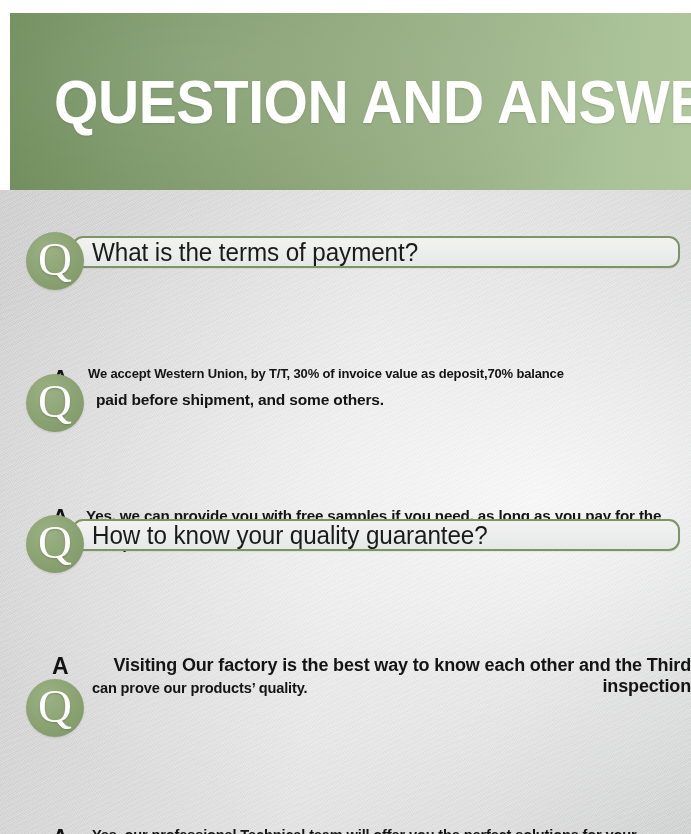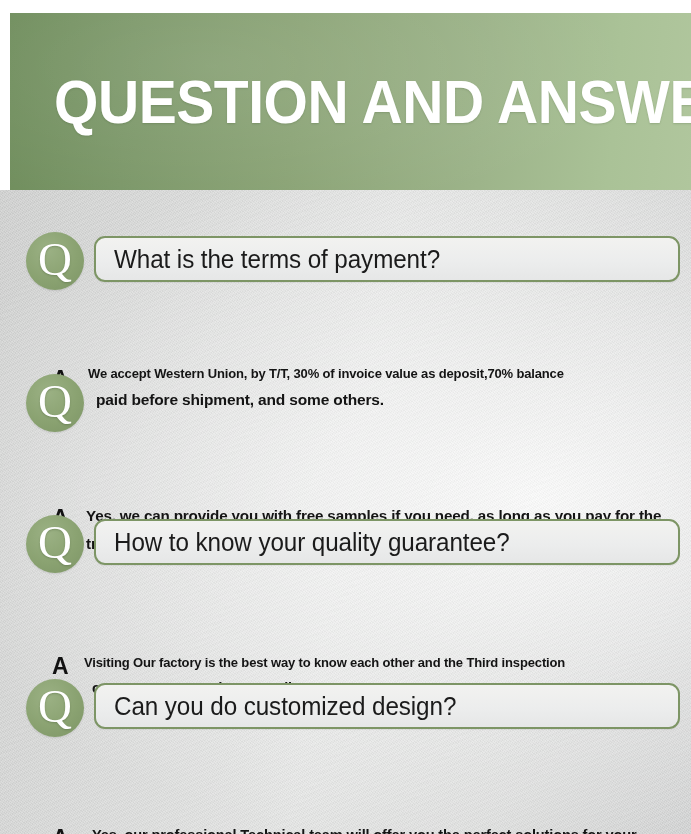--- a/index.html
+++ b/index.html
@@ -118,24 +118,24 @@
     font-family: "Liberation Serif", serif;
     font-size: 47px;
     font-weight: 400;
     line-height: 1;
     margin-top: -3px;
     text-shadow: 0 1px 2px rgba(70,90,55,0.35);
   }
 
   .q-box {
     position: absolute;
-    left: 94px;
+    left: 72px;
     top: 4px;
     right: 11px;
-    height: 46px;
+    height: 32px;
     box-sizing: border-box;
     border: 2px solid #7d9565;
     border-radius: 11px;
     background: linear-gradient(180deg, #f2f2f0 0%, #eceded 55%, #e6e7e7 100%);
     display: flex;
     align-items: center;
     z-index: 1;
     box-shadow: 0 1px 1px rgba(0,0,0,0.06);
   }
   .q-text {
@@ -220,32 +220,29 @@
       <div class="q-row">
         <div class="q-badge">
           <span class="q-badge-letter">Q</span>
         </div>
         <div class="q-box">
           <span class="q-text">How to know your quality guarantee?</span>
         </div>
       </div>
       <div class="a-row" style="height:66px;">
         <span class="a-letter" style="top:80px;">A</span>
-        <span class="a-text" style="left:84px; top:82px; font-size:13px;">Visiting Our factory is the best way to know each other and the Third inspection</span>
+        <span class="a-text" style="left:84px; top:82px; font-size:18px;text-align:right;">Visiting Our factory is the best way to know each other and the Third inspection</span>
         <span class="a-text" style="left:92px; top:107px; font-size:14.6px;">can prove our products’ quality.</span>
       </div>
     </div>
 
     <div class="qa-block" style="top:489px;">
       <div class="q-row">
         <div class="q-badge">
           <span class="q-badge-letter">Q</span>
-        </div>
-        <div class="q-box">
-          <span class="q-text">Can you do customized design?</span>
         </div>
       </div>
       <div class="a-row" style="height:66px;">
         <span class="a-letter" style="top:88px;">A</span>
         <span class="a-text" style="left:92px; top:90px; font-size:14.6px;">Yes, our professional Technical team will offer you the perfect solutions for your</span>
 
       </div>
     </div>
 
   </div>

